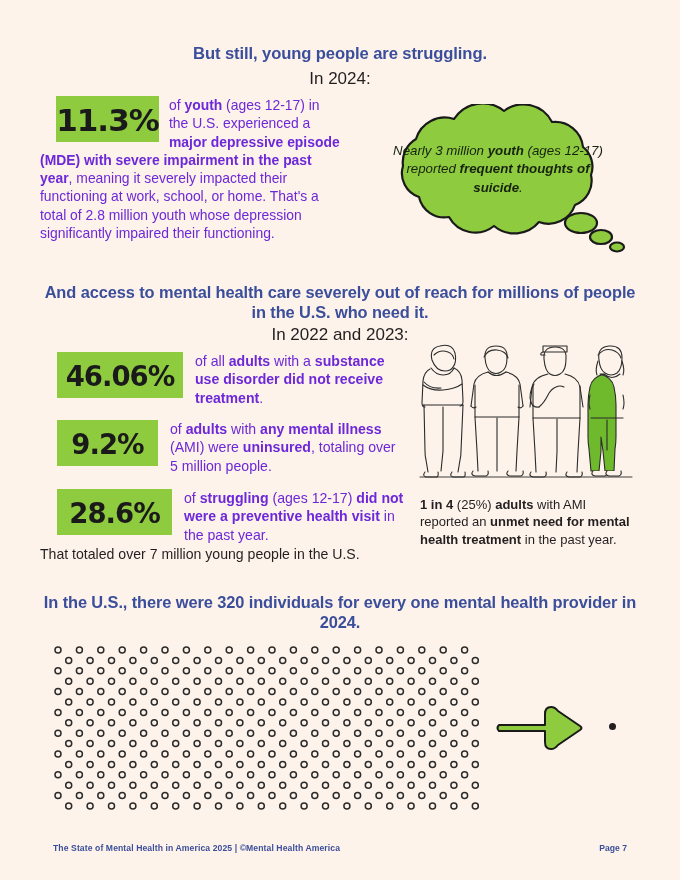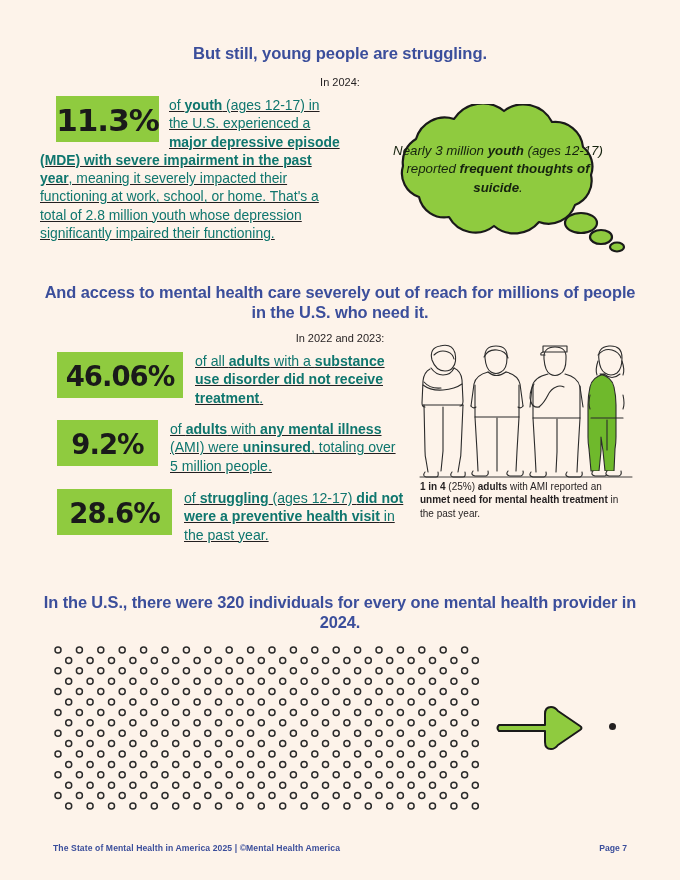--- a/index.html
+++ b/index.html
@@ -18,49 +18,49 @@
   .sect-head{
     color:#3B4E9B;
     font-weight:bold;
     text-align:center;
     line-height:1.22;
     letter-spacing:-0.1px;
   }
   .sect-sub{
     text-align:center;
     color:#231f20;
-    font-size:11px;
+    font-size:17px;
     line-height:1.25;
-    margin-top:12px;
+    margin-top:4px;
   }
 
   #head1{position:absolute;left:40px;top:44px;width:600px;font-size:16.6px;}
   #sub1{position:absolute;left:40px;top:64px;width:600px;}
 
   #head2{position:absolute;left:40px;top:282px;width:600px;font-size:16.4px;}
   #sub2{position:absolute;left:40px;top:320px;width:600px;}
 
   #head3{position:absolute;left:40px;top:592px;width:600px;font-size:16.4px;}
 
   
-  .stat-wrap{position:absolute;text-decoration:underline;}
+  .stat-wrap{position:absolute;}
   .pct{
     display:inline-block;
     background:#8FCB3F;
     color:#1a1a1a;
     font-weight:bold;
     text-align:center;
     letter-spacing:-1px;
     line-height:1;
     font-family:"DejaVu Sans","Liberation Sans",sans-serif;
   }
   .body-txt{
     font-size:14.1px;
     line-height:1.30;
-    color:#0f766e;
+    color:#6d28d9;
   }
   .body-txt b{font-weight:bold;}
 
   
   #b1{left:40px;top:96px;width:300px;}
   #b1 .pct{width:103px;height:46px;font-size:31px;padding-top:9px;box-sizing:border-box;
            float:left;margin:0 10px 1px 16px;}
   #b1 .body-txt{font-size:13.9px;line-height:1.315;}
 
   
@@ -83,21 +83,21 @@
   #bubble .btxt{
     position:absolute;left:22px;top:38px;width:228px;
     text-align:center;font-size:13.3px;line-height:1.38;color:#16230f;
   }
   #bubble .btxt b{font-weight:bold;}
 
   
   #people{position:absolute;left:418px;top:338px;width:216px;height:140px;}
 
   
-  #oneinfour{position:absolute;left:420px;top:480px;width:214px;font-size:10px;line-height:1.33;}
+  #oneinfour{position:absolute;left:420px;top:496px;width:214px;font-size:13px;line-height:1.33;}
 
   
   #dotgrid{position:absolute;left:52px;top:644px;width:444px;height:172px;}
 
   
   #arrow{position:absolute;left:495px;top:705px;width:90px;height:52px;}
   #soliddot{position:absolute;left:609px;top:723px;width:7px;height:7px;
             border-radius:50%;background:#231f20;}
 
   
@@ -152,20 +152,21 @@
   </div>
 
   <div id="b3" class="stat-wrap">
     <span class="pct">9.2%</span>
     <div class="body-txt">of <b>adults</b> with <b>any mental illness</b> (AMI) were <b>uninsured</b>, totaling over 5 million people.</div>
   </div>
 
   <div id="b4" class="stat-wrap">
     <span class="pct">28.6%</span>
     <div class="body-txt">of <b>struggling</b> (ages 12-17) <b>did not were a preventive health visit</b> in the past year.</div>
+    <div class="tail">That totaled over 7 million young people in the U.S.</div>
   </div>
 
   <div id="people">
     <svg width="216" height="140" viewBox="0 0 216 140">
       <g fill="none" stroke="#2b2b2b" stroke-width="1.1" stroke-linecap="round" stroke-linejoin="round">
 
         <g>
           <path d="M14 22 q-3 -12 8 -14 q12 -3 15 7 q2 9 -2 14 q-2 4 -8 4 q-9 0 -13 -11z"></path>
           <path d="M16 17 q6 -6 14 -3 q5 2 6 7"></path>
           <path d="M12 31 q-6 3 -7 12 l-1 22 q0 4 3 4"></path>

